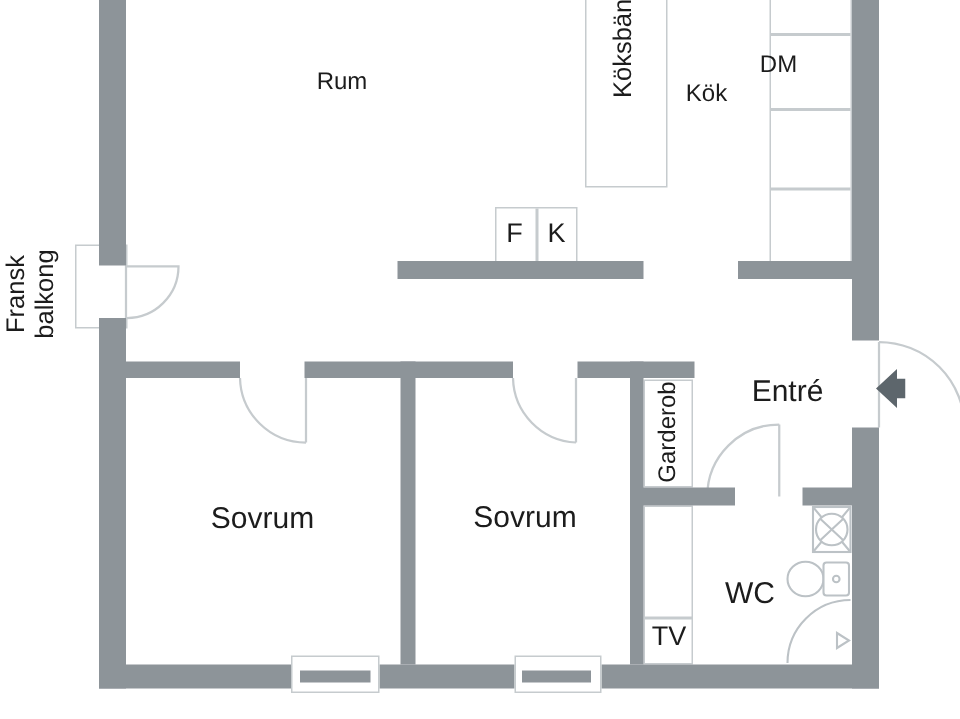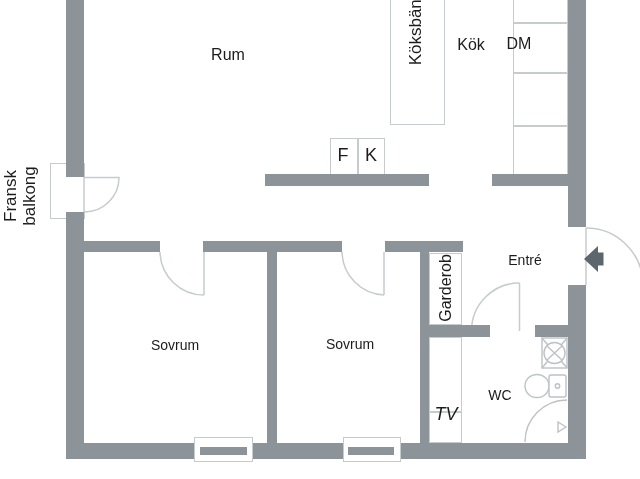--- a/index.html
+++ b/index.html
@@ -7,21 +7,21 @@
     position:relative;width:640px;height:479px;overflow:hidden;background:#ffffff;
     font-family:"Liberation Sans","DejaVu Sans",sans-serif;color:#1c1c1c;
   }
   .wall{position:absolute;background:#8d9499;}
   .box{position:absolute;background:#ffffff;border:1.5px solid #c6cbce;box-sizing:border-box;}
   .hline{position:absolute;height:1.5px;background:#c6cbce;}
   .vline{position:absolute;width:1.5px;background:#c6cbce;}
   .bar{position:absolute;background:#8d9499;}
   .lbl{position:absolute;transform:translate(-50%,-50%);white-space:nowrap;line-height:1.1;}
   .lbl.vert{transform:translate(-50%,-50%) rotate(-90deg);}
-  .f20{font-size:16px;} .f19{font-size:14px;} .f18{font-size:18px;} .f17{font-size:17px;} .f16{font-size:16px;}
+  .f20{font-size:16px;} .f19{font-size:20px;} .f18{font-size:18px;} .f17{font-size:17px;} .f16{font-size:16px;}
   .ctr{text-align:center;}
   svg.overlay{position:absolute;left:0;top:0;}
 </style>
 </head>
 <body>
 
 <div id="plan">
 
   <div class="box" style="left:390px;top:-8px;width:55px;height:133px;"></div>
   <div class="box" style="left:513px;top:-8px;width:55px;height:184px;"></div>
@@ -81,29 +81,29 @@
   <div class="wall" style="left:420px;top:241px;width:9px;height:202px;"></div>
   <div class="wall" style="left:420px;top:325px;width:70px;height:12px;"></div>
   <div class="wall" style="left:535px;top:325px;width:33px;height:12px;"></div>
 
   <div class="box" style="left:194px;top:437px;width:59px;height:25px;"></div>
   <div class="bar" style="left:200px;top:447px;width:47px;height:8px;"></div>
   <div class="box" style="left:343px;top:437px;width:58px;height:25px;"></div>
   <div class="bar" style="left:348px;top:447px;width:46px;height:8px;"></div>
 
   <div class="lbl f20" style="left:228px;top:55px;">Rum</div>
-  <div class="lbl f20" style="left:471px;top:45px;">Kök</div>
+  <div class="lbl f20" style="left:471px;top:63px;">Kök</div>
   <div class="lbl f20" style="left:519px;top:44px;">DM</div>
   <div class="lbl f18" style="left:343px;top:156px;">F</div>
   <div class="lbl f18" style="left:371px;top:156px;">K</div>
   <div class="lbl vert f17" style="left:416px;top:28px;">Köksbänk</div>
   <div class="lbl vert f16" style="left:446px;top:288px;">Garderob</div>
   <div class="lbl vert f17 ctr" style="left:21px;top:196px;">
     <div>Fransk</div>
     <div>balkong</div>
   </div>
   <div class="lbl f19" style="left:175px;top:346px;">Sovrum</div>
   <div class="lbl f19" style="left:350px;top:345px;">Sovrum</div>
   <div class="lbl f19" style="left:525px;top:261px;">Entré</div>
   <div class="lbl f19" style="left:500px;top:396px;">WC</div>
-  <div class="lbl f18" style="left:446px;top:415px;font-style:italic;">TV</div>
+  <div class="lbl f18" style="left:446px;top:425px;">TV</div>
 
 </div>
 
 </body></html>

